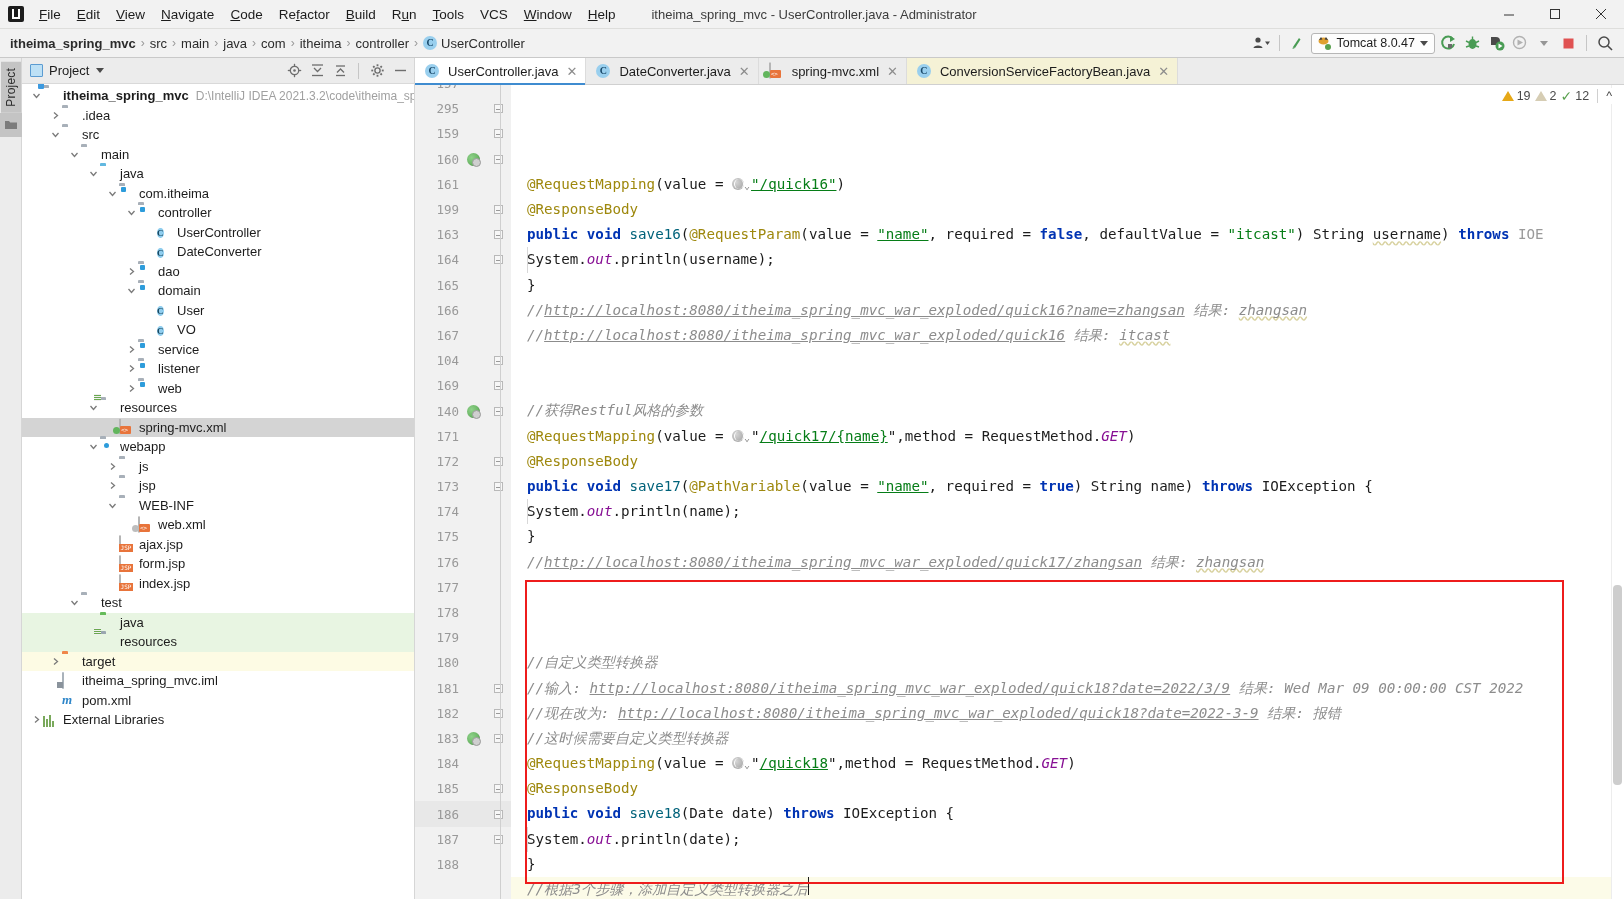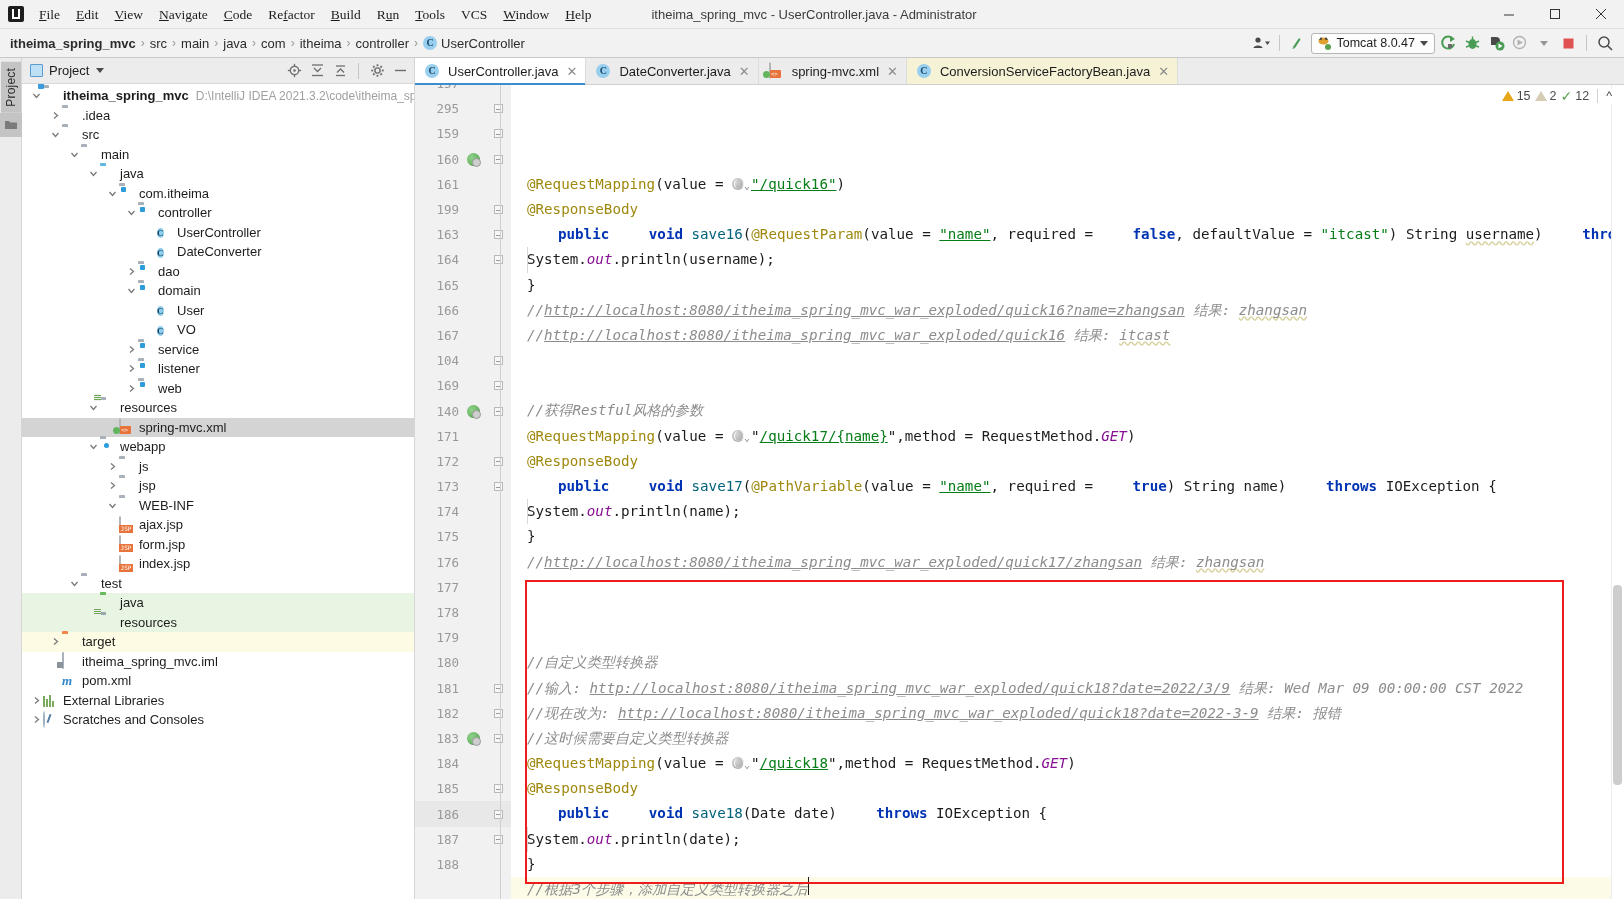--- a/index.html
+++ b/index.html
@@ -21,21 +21,21 @@
     width:16px; height:16px; margin:0 7px 0 8px; flex:0 0 16px;
     background:#1d1d1d; border-radius:2px; position:relative;
   }
   .ij-logo::after{
     content:""; position:absolute; left:4px; top:3px; width:8px; height:10px;
     border-left:2px solid #fff; border-bottom:2px solid #fff; border-right:2px solid #fff;
     box-sizing:border-box;
   }
   .menubar { display:flex; align-items:center; height:100%; }
   .menu-item {
-    padding:0 8px; height:21px; line-height:21px; font-size:13.5px; color:#1c1c1c; cursor:default;font-family:Liberation Serif, serif;
+    padding:0 8px; height:21px; line-height:21px; font-size:13.5px; color:#1c1c1c; cursor:default;
   }
   .menu-item .mn { text-decoration:underline; }
   .win-title {
     position:absolute; left:4px; right:0; text-align:center; font-size:13px; color:#3c3c3c;
     pointer-events:none;
   }
   .win-btns { margin-left:auto; display:flex; height:100%; }
   .win-btn { width:46px; height:29px; display:flex; align-items:center; justify-content:center; color:#333; font-size:13px; }
   .win-btn svg { display:block; }
 
@@ -167,21 +167,21 @@
 
   .code {
     flex:1 1 auto; position:relative; overflow:hidden; background:#fff;
     font-family:"DejaVu Sans Mono", monospace; font-size:14.2px; line-height:25.2px; white-space:pre;
   }
   .cline { height:25.2px; padding-left:16px; position:relative; }
   .cline.hl { background:#fcfbe8; }
   .indent-guide { position:absolute; left:16px; top:0; bottom:0; width:1px; background:#d8d8d8; }
 
   
-  .kw   { color:#0033b3; font-weight:bold;margin-left:31px; }
+  .kw   { color:#0033b3; font-weight:bold; }
   .anno { color:#9e880d; }
   .str  { color:#067d17; }
   .strU { color:#067d17; text-decoration:underline; }
   .cmt  { color:#8c8c8c; font-style:italic; }
   .cmtU { color:#8c8c8c; font-style:italic; text-decoration:underline; }
   .mname{ color:#1c1c1c; }
   .stat { color:#871094; font-style:italic; }
   .ident{ color:#1c1c1c; }
   .typ  { color:#1c1c1c; }
   .warnU{ text-decoration:underline wavy #d8d2a0; text-decoration-skip-ink:none; }
@@ -609,20 +609,26 @@
             <span style="width:84px;flex:0 0 84px"></span>
             <span class="arrow">
               <svg width="9" height="9" viewBox="0 0 9 9">
                 <polyline points="1.5,3 4.5,6.5 7.5,3" fill="none" stroke="#7a7a7a" stroke-width="1.3"></polyline>
               </svg>
             </span>
             <span class="ico"><span class="f-grey"></span></span>
             <span class="lbl">WEB-INF</span>
           </div>
           <div class="node">
+            <span style="width:103px;flex:0 0 103px"></span>
+            <span class="arrow"></span>
+            <span class="ico"><span class="xml-ico"><span class="tag">&lt;&gt;</span><span class="dot grey"></span></span></span>
+            <span class="lbl">web.xml</span>
+          </div>
+          <div class="node">
             <span style="width:84px;flex:0 0 84px"></span>
             <span class="arrow"></span>
             <span class="ico"><span class="jsp-ico"></span></span>
             <span class="lbl">ajax.jsp</span>
           </div>
           <div class="node">
             <span style="width:84px;flex:0 0 84px"></span>
             <span class="arrow"></span>
             <span class="ico"><span class="jsp-ico"></span></span>
             <span class="lbl">form.jsp</span>
@@ -686,30 +692,20 @@
             </span>
             <span class="ico">
               <span class="lib-ico">
                 <i style="height:11px"></i>
                 <i style="height:8px"></i>
                 <i style="height:12px"></i>
                 <i style="height:6px"></i>
               </span>
             </span>
             <span class="lbl">External Libraries</span>
-          </div>
-          <div class="node">
-            <span style="width:8px;flex:0 0 8px"></span>
-            <span class="arrow">
-              <svg width="9" height="9" viewBox="0 0 9 9">
-                <polyline points="3,1.5 6.5,4.5 3,7.5" fill="none" stroke="#7a7a7a" stroke-width="1.3"></polyline>
-              </svg>
-            </span>
-            <span class="ico"><span class="scratch-ico"></span></span>
-            <span class="lbl">Scratches and Consoles</span>
           </div>
         </div>
     </div>
 
     <div class="editor">
       <div class="tabs">
         <div class="tab active">
           <span class="cls-icon">C</span>
           <span>UserController.java</span>
           <span class="tab-close">✕</span>
@@ -922,21 +918,21 @@
             </div>
             <div class="foldline" style="top: 0px; bottom: 0px;"></div>
           </div>
         <div class="code" id="code" style="margin-top: -14px;">
           
         <div class="cline" style="opacity: 0;"><span class="cmt">//参数绑定注解@RequestParam</span></div><div class="cline"><span class="anno">@RequestMapping</span><span>(</span><span class="ident">value</span><span> = </span><span class="globe-inline"></span><span class="dncaret">⌄</span><span class="strU">"/quick16"</span><span>)</span></div><div class="cline"><span class="anno">@ResponseBody</span></div><div class="cline"><span class="kw">public</span><span> </span><span class="kw">void</span><span> </span><span class="mname" style="color:#00627a">save16</span><span>(</span><span class="anno">@RequestParam</span><span>(</span><span class="ident">value</span><span> = </span><span class="strU">"name"</span><span>, </span><span class="ident">required</span><span> = </span><span class="kw">false</span><span>, </span><span class="ident">defaultValue</span><span> = </span><span class="str">"itcast"</span><span>) </span><span class="typ">String</span><span> </span><span class="ident warnU">username</span><span>) </span><span class="kw">throws</span><span> </span><span class="typ" style="color:#9a9a9a">IOE</span></div><div class="cline"><span class="indent-guide" style="left:16px"></span><span class="typ">System</span><span>.</span><span class="stat">out</span><span>.println(username);</span></div><div class="cline"><span>}</span></div><div class="cline"><span class="cmt">//</span><span class="cmtU">http://localhost:8080/itheima_spring_mvc_war_exploded/quick16?name=zhangsan</span><span class="cmt"> 结果: </span><span class="cmt warnU">zhangsan</span></div><div class="cline"><span class="cmt">//</span><span class="cmtU">http://localhost:8080/itheima_spring_mvc_war_exploded/quick16</span><span class="cmt"> 结果: </span><span class="cmt warnU">itcast</span></div><div class="cline"></div><div class="cline"></div><div class="cline"><span class="cmt">//获得Restful风格的参数</span></div><div class="cline"><span class="anno">@RequestMapping</span><span>(</span><span class="ident">value</span><span> = </span><span class="globe-inline"></span><span class="dncaret">⌄</span><span>"</span><span class="strU">/quick17/{name}</span><span>",</span><span class="ident">method</span><span> = </span><span class="typ">RequestMethod</span><span>.</span><span class="stat">GET</span><span>)</span></div><div class="cline"><span class="anno">@ResponseBody</span></div><div class="cline"><span class="kw">public</span><span> </span><span class="kw">void</span><span> </span><span class="mname" style="color:#00627a">save17</span><span>(</span><span class="anno">@PathVariable</span><span>(</span><span class="ident">value</span><span> = </span><span class="strU">"name"</span><span>, </span><span class="ident">required</span><span> = </span><span class="kw">true</span><span>) </span><span class="typ">String</span><span> name) </span><span class="kw">throws</span><span> </span><span class="typ">IOException</span><span> {</span></div><div class="cline"><span class="indent-guide" style="left:16px"></span><span class="typ">System</span><span>.</span><span class="stat">out</span><span>.println(name);</span></div><div class="cline"><span>}</span></div><div class="cline"><span class="cmt">//</span><span class="cmtU">http://localhost:8080/itheima_spring_mvc_war_exploded/quick17/zhangsan</span><span class="cmt"> 结果: </span><span class="cmt warnU">zhangsan</span></div><div class="cline"></div><div class="cline"></div><div class="cline"></div><div class="cline"><span class="cmt">//自定义类型转换器</span></div><div class="cline"><span class="cmt">//输入: </span><span class="cmtU">http://localhost:8080/itheima_spring_mvc_war_exploded/quick18?date=2022/3/9</span><span class="cmt"> 结果: Wed Mar 09 00:00:00 CST 2022</span></div><div class="cline"><span class="cmt">//现在改为: </span><span class="cmtU">http://localhost:8080/itheima_spring_mvc_war_exploded/quick18?date=2022-3-9</span><span class="cmt"> 结果: 报错</span></div><div class="cline"><span class="cmt">//这时候需要自定义类型转换器</span></div><div class="cline"><span class="anno">@RequestMapping</span><span>(</span><span class="ident">value</span><span> = </span><span class="globe-inline"></span><span class="dncaret">⌄</span><span>"</span><span class="strU">/quick18</span><span>",</span><span class="ident">method</span><span> = </span><span class="typ">RequestMethod</span><span>.</span><span class="stat">GET</span><span>)</span></div><div class="cline"><span class="anno">@ResponseBody</span></div><div class="cline"><span class="kw">public</span><span> </span><span class="kw">void</span><span> </span><span class="mname" style="color:#00627a">save18</span><span>(</span><span class="typ" style="color:#1c1c1c">Date</span><span> date) </span><span class="kw">throws</span><span> </span><span class="typ">IOException</span><span> {</span></div><div class="cline"><span class="indent-guide" style="left:16px"></span><span class="typ">System</span><span>.</span><span class="stat">out</span><span>.println(date);</span></div><div class="cline"><span>}</span></div><div class="cline hl"><span class="cmt">//根据3个步骤，添加自定义类型转换器之后</span><span class="caretline" style="display:inline-block;width:1.4px;height:18px;background:#1c1c1c;vertical-align:-3px"></span></div></div>
 
         <div class="inspect">
           <span class="insp-item">
             <span class="tri-warn"></span>
-            <span>15</span>
+            <span>19</span>
           </span>
           <span class="insp-item">
             <span class="tri-weak"></span>
             <span>2</span>
           </span>
           <span class="insp-item">
             <span class="chk">✓</span>
             <span>12</span>
           </span>
           <span class="insp-sep"></span>

